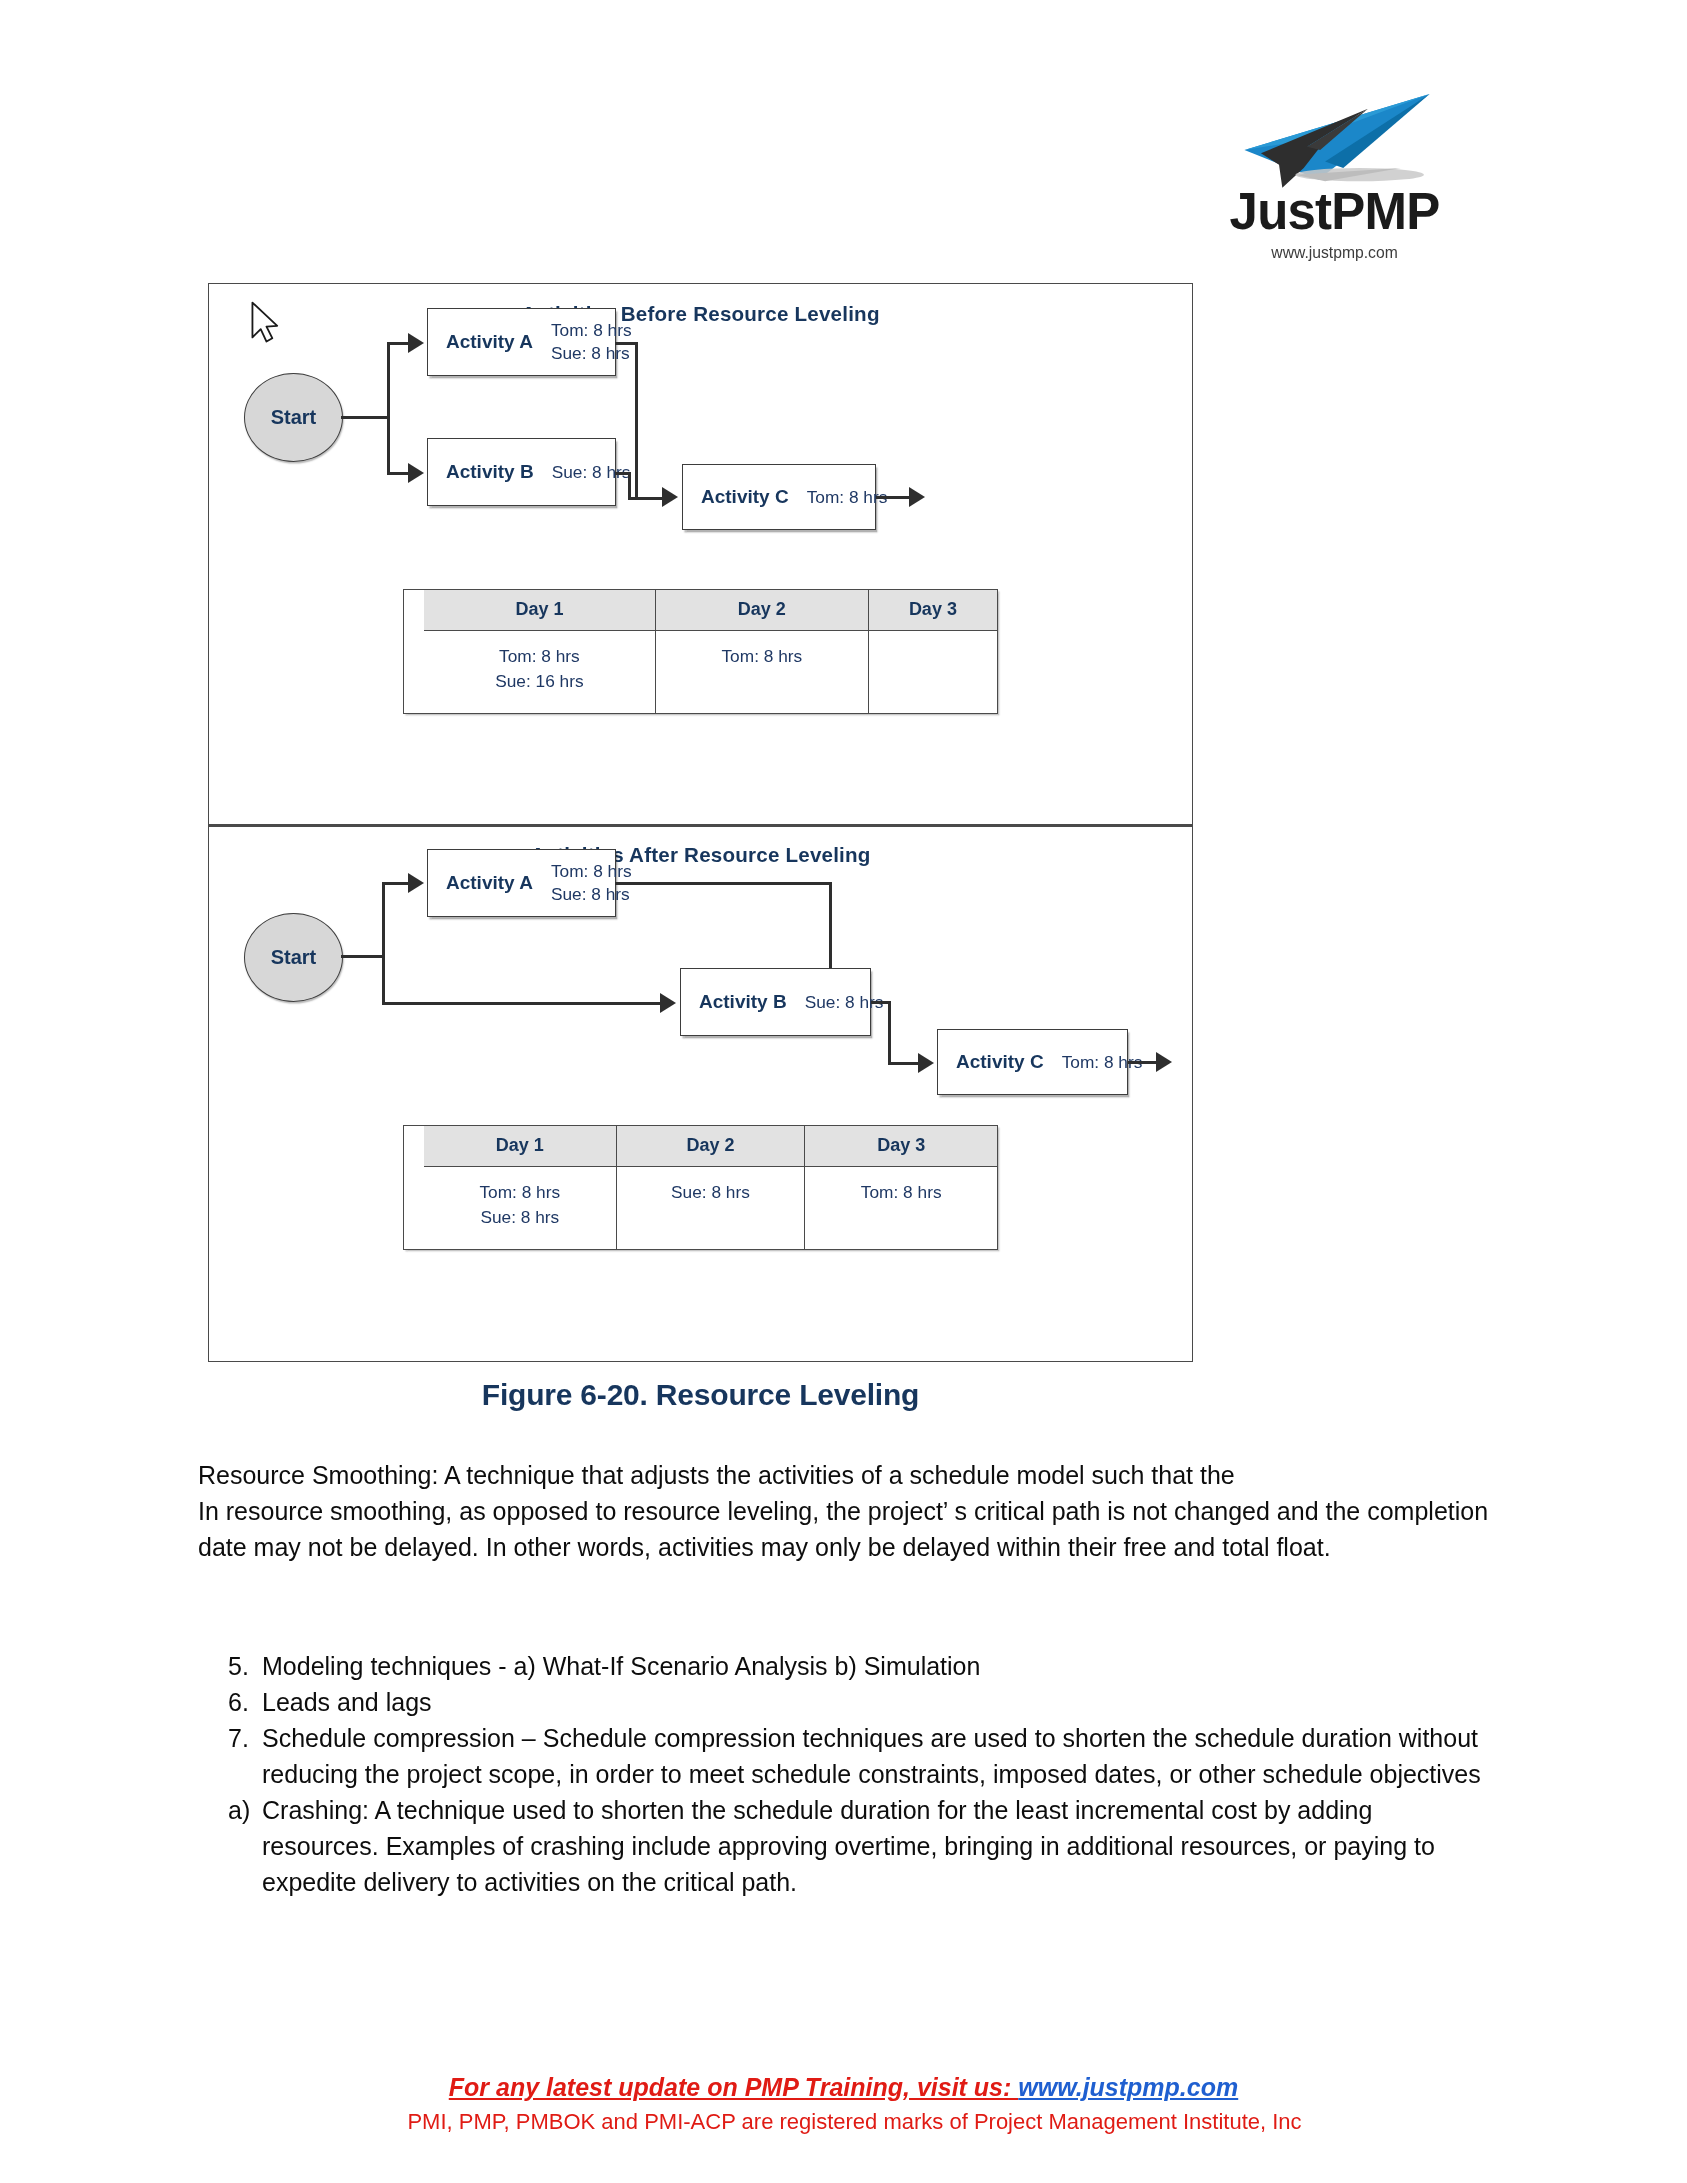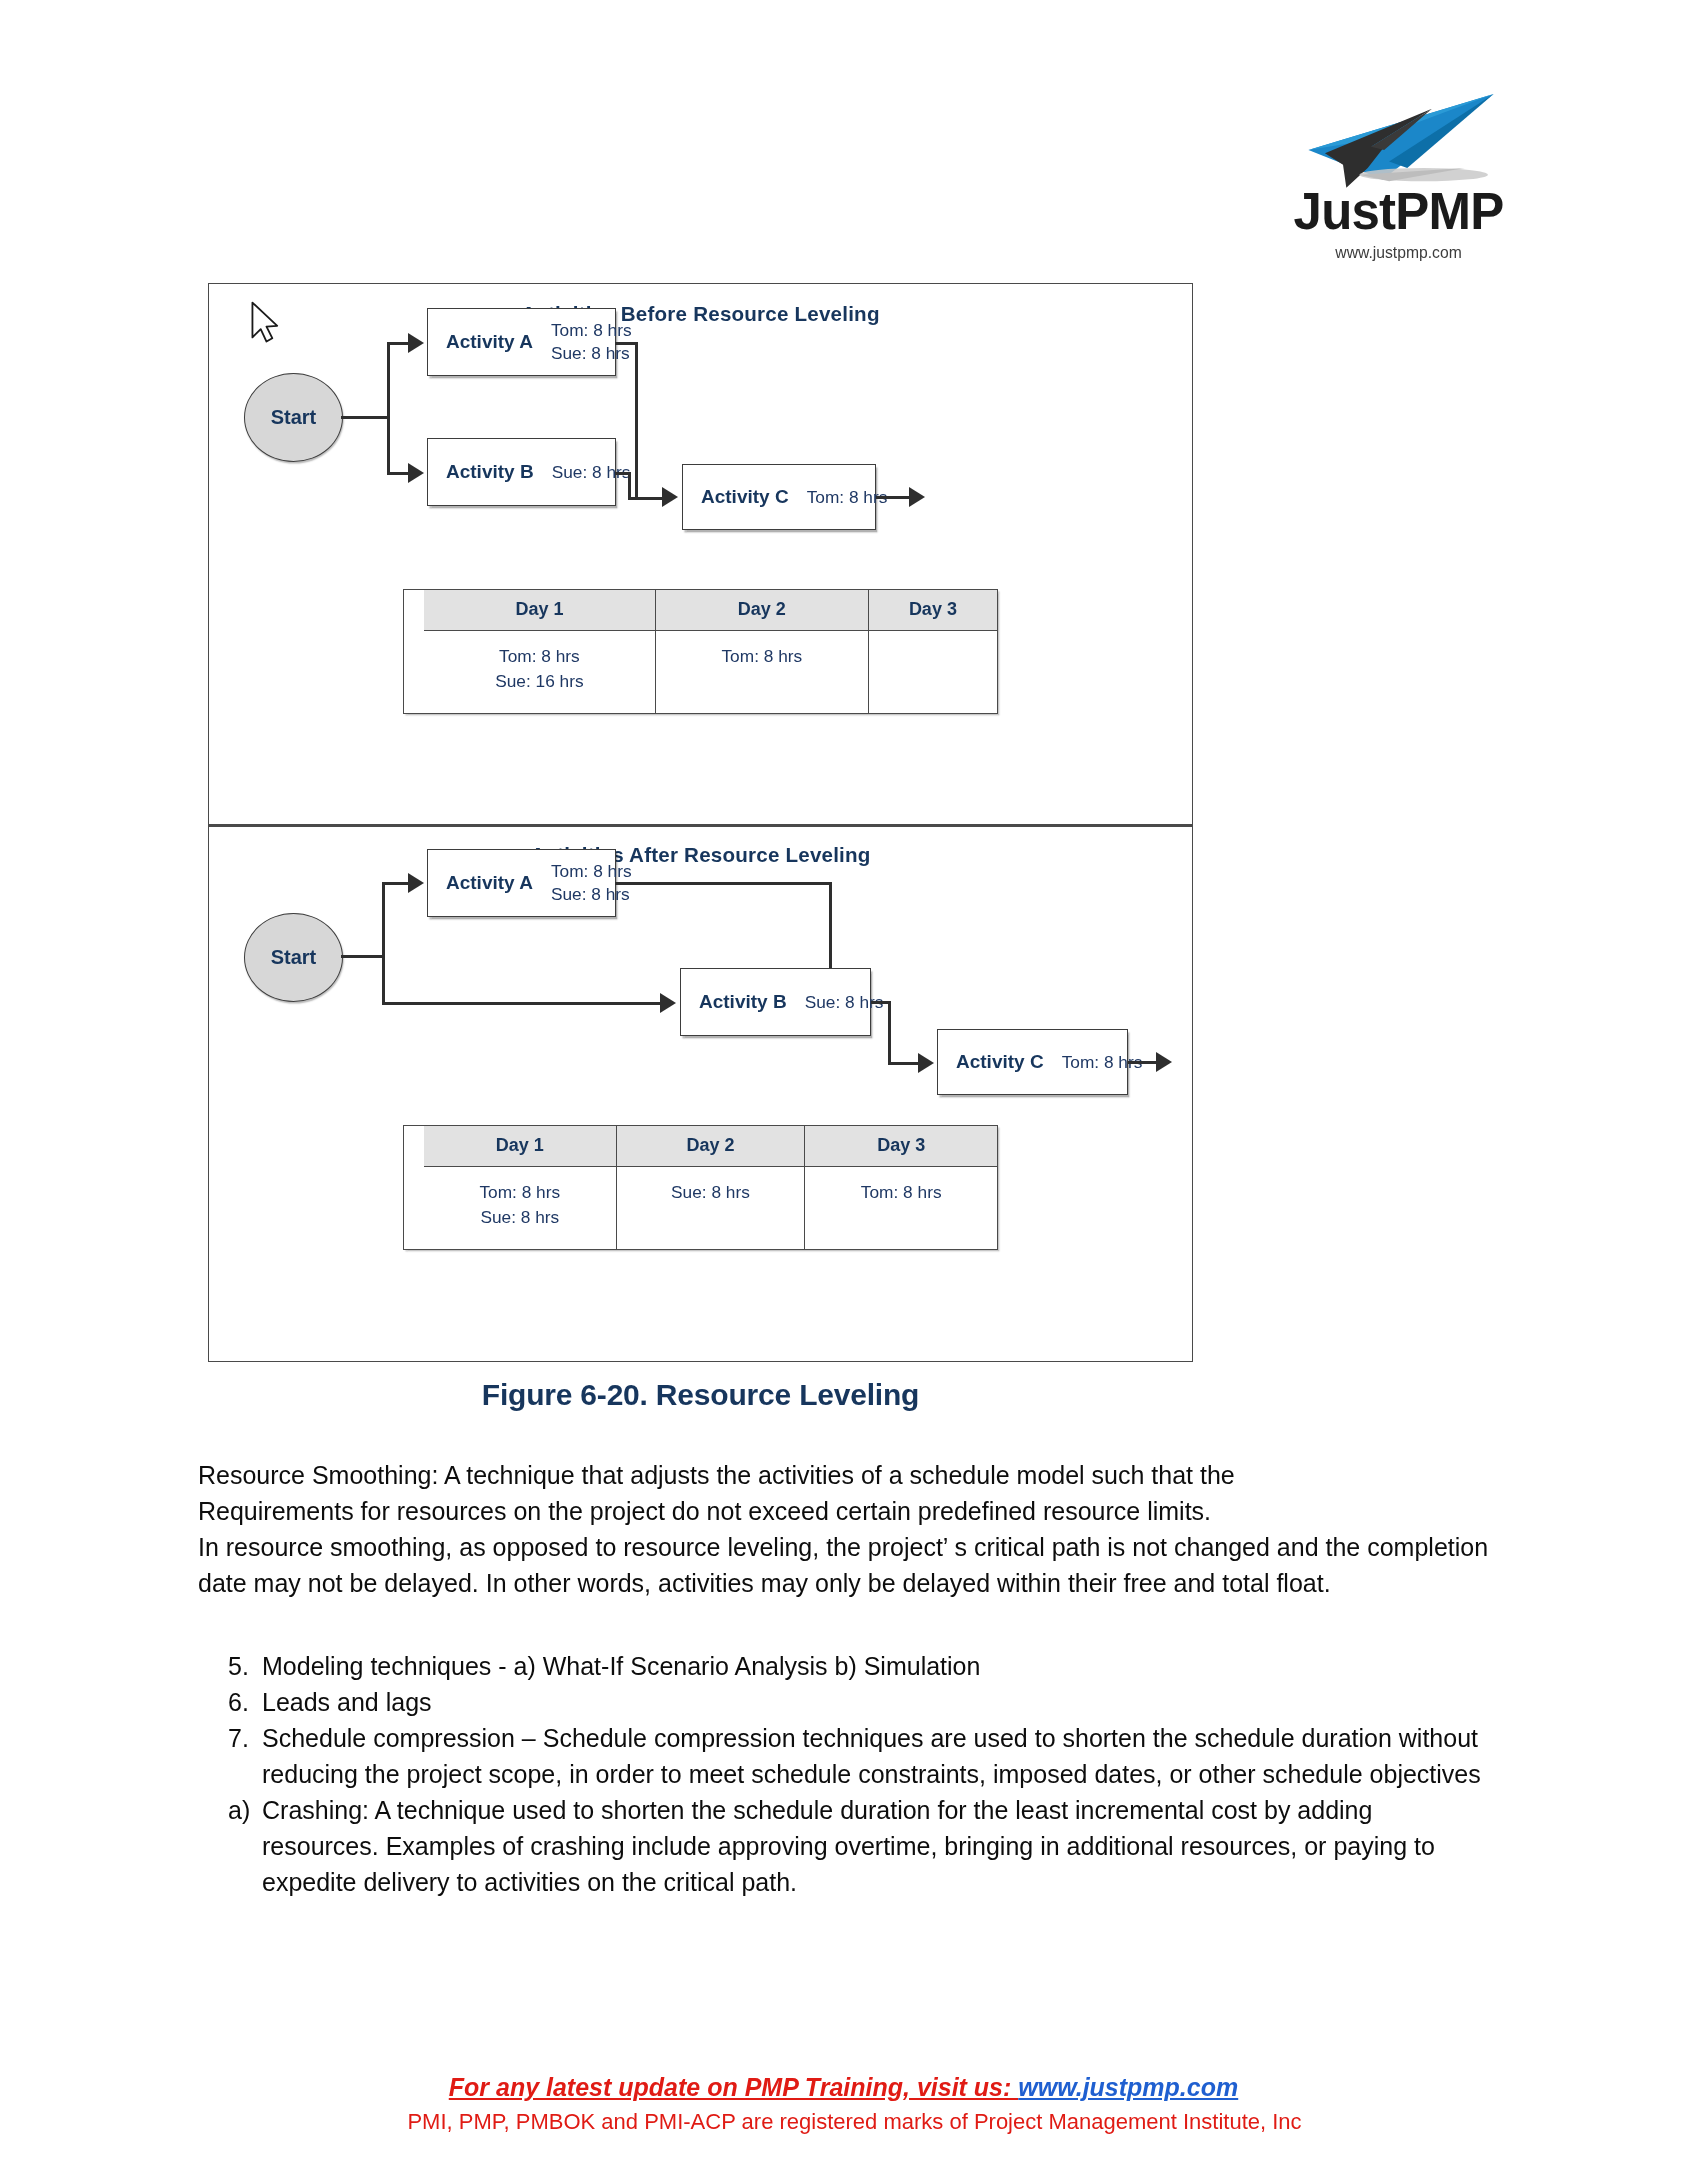--- a/index.html
+++ b/index.html
@@ -10,21 +10,21 @@
     background: #ffffff;
     font-family: "Liberation Sans", sans-serif;
     position: relative;
     overflow: hidden;
   }
 
   
   .logo-wrap {
     position: absolute;
     top: 89px;
-    left: 1275px;
+    left: 1211px;
     width: 247px;
     height: 173px;
   }
   .logo-mark {
     position: absolute;
     top: 0; left: 16.5px;
     width: 214px; height: 103px;
   }
   .logo-word {
     position: absolute;
@@ -388,21 +388,20 @@
         </tbody>
       </table>
     </div>
   </div>
 </div>
 
 <div class="fig-caption">Figure 6-20. Resource Leveling</div>
 
 <div class="body-text">
   <p>Resource Smoothing: A technique that adjusts the activities of a schedule model such that the</p>
-  <p>Requirements for resources on the project do not exceed certain predefined resource limits.</p>
   <p>In resource smoothing, as opposed to resource leveling, the project’ s critical path is not changed and the completion date may not be delayed. In other words, activities may only be delayed within their free and total float.</p>
 </div>
 
 <div class="olist">
   <div class="olist-row">
     <span class="olist-marker">5.</span>
     <span class="olist-body">Modeling techniques - a) What-If Scenario Analysis b) Simulation</span>
   </div>
   <div class="olist-row">
     <span class="olist-marker">6.</span>

